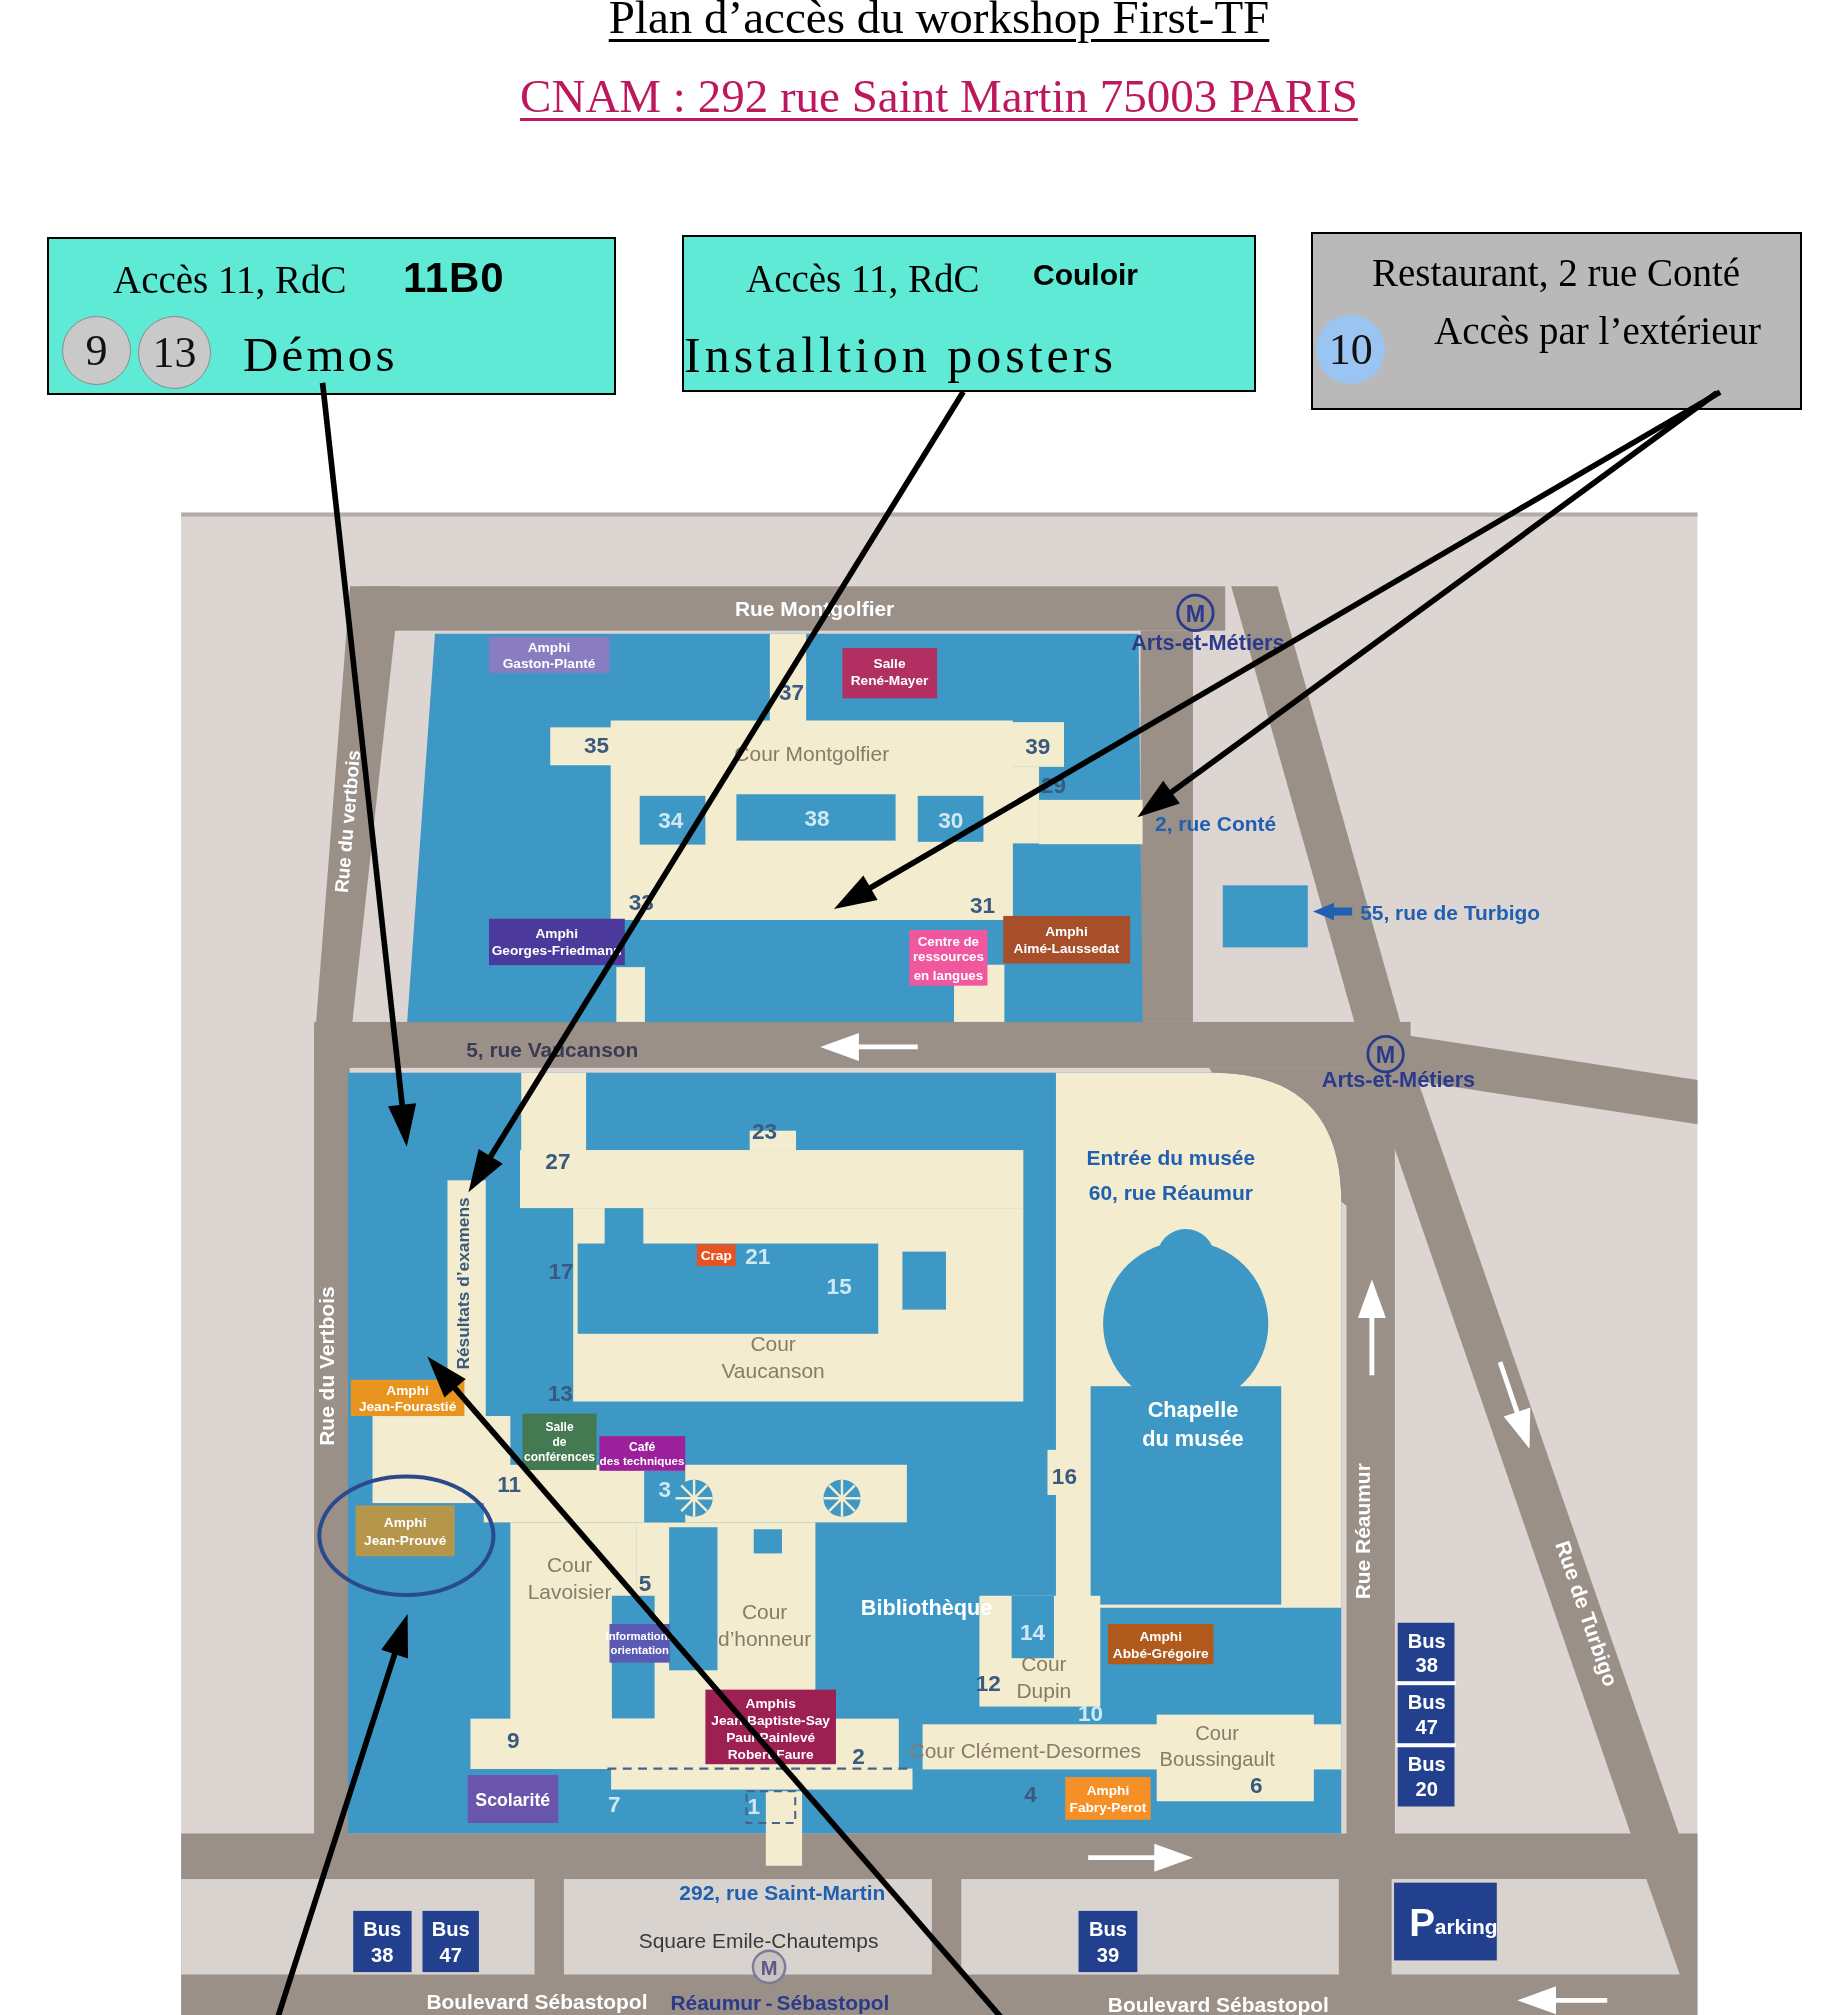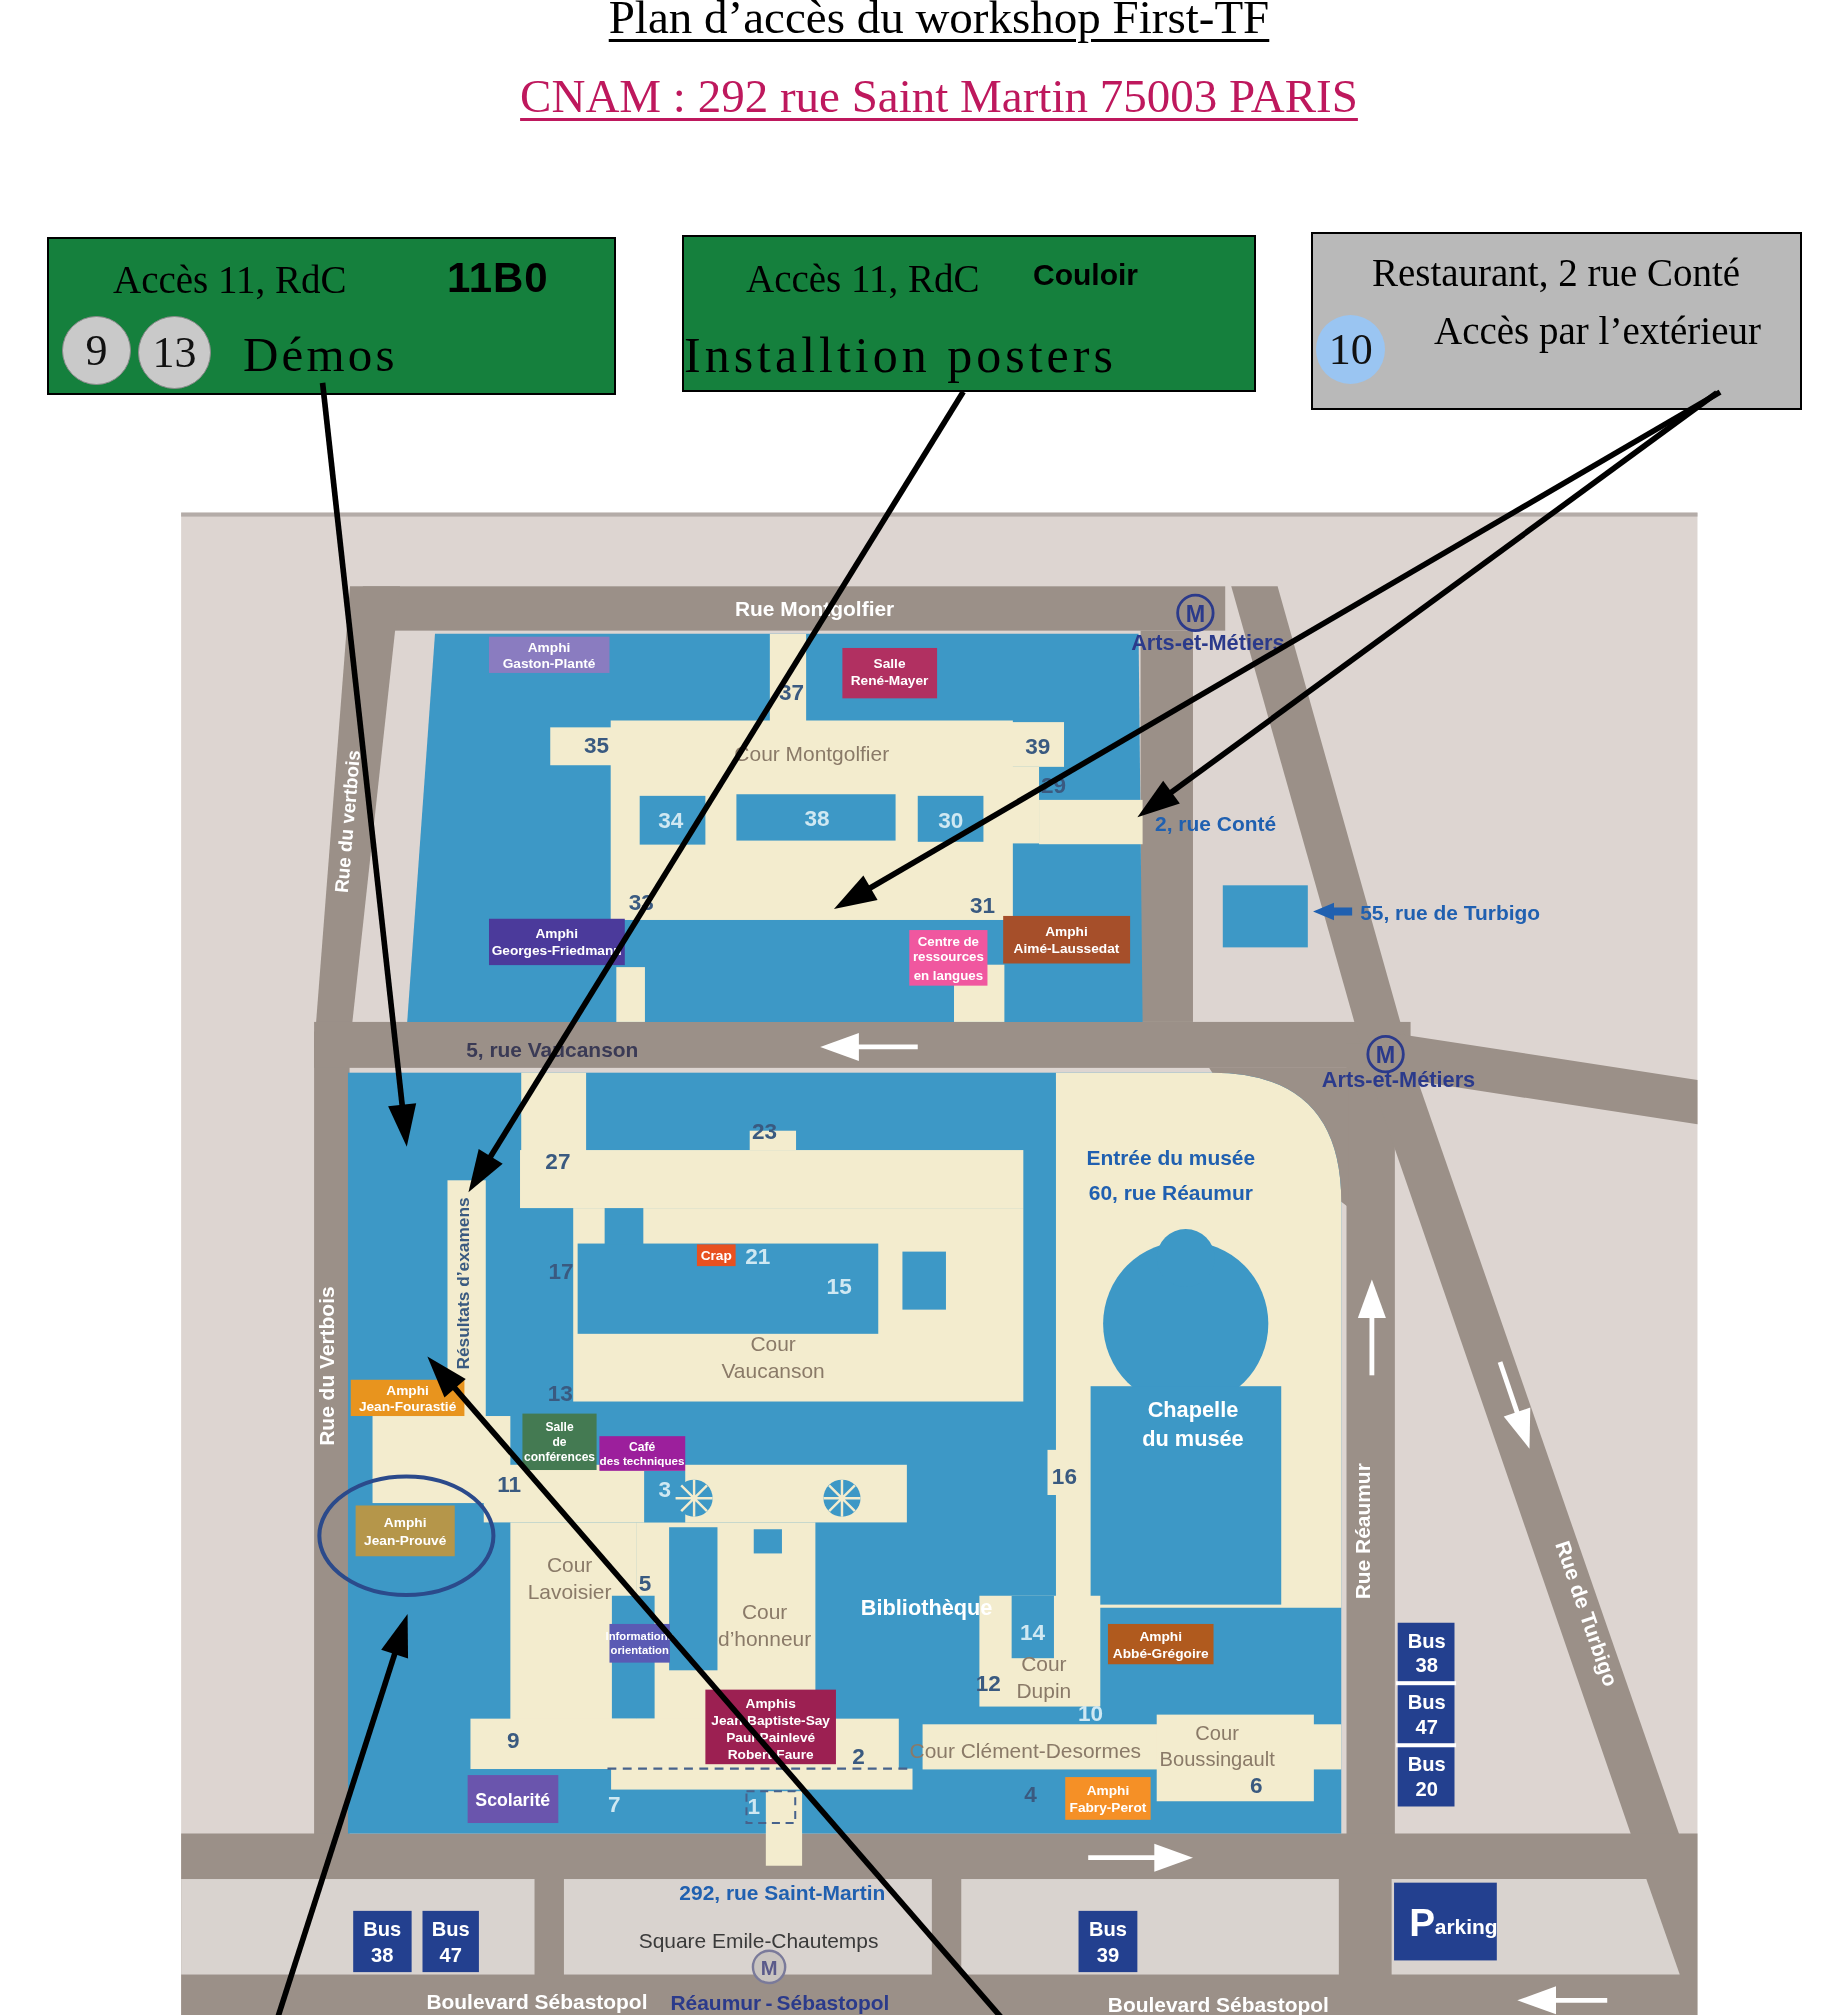--- a/index.html
+++ b/index.html
@@ -1,34 +1,34 @@
 <!DOCTYPE html>
 <html style="font-size:6.4px"><head>
 <meta charset="utf-8">
 <style>
   html,body{margin:0;padding:0;background:#ffffff;}
   #page{position:relative;width:1823px;height:2554px;background:#ffffff;font-family:"Liberation Sans",sans-serif;overflow:hidden;}
   .ser{font-family:"Liberation Serif",serif;}
   .abs{position:absolute;}
-  .bx{position:absolute;background:#15803d;border:2.4px solid #000000;box-sizing:border-box;}
+  .bx{position:absolute;background:#5eead4;border:2.4px solid #000000;box-sizing:border-box;}
   .circ{position:absolute;border-radius:50%;border:1.2px solid #8a8a8a;box-sizing:border-box;text-align:center;font-family:"Liberation Serif",serif;color:#111;}
 </style>
 </head>
 <body>
 <div id="page">
 
 <div class="abs ser" style="left:516px;top:-9.7px;width:846px;text-align:center;font-size:47px;color:#000;text-decoration:underline;text-underline-offset:5.6px;text-decoration-thickness:2.8px;">Plan d’accès du workshop First-TF</div>
 
 <div class="abs ser" style="left:516px;top:69px;width:846px;text-align:center;font-size:47px;color:#be185d;text-decoration:underline;text-underline-offset:5.6px;text-decoration-thickness:2.8px;">CNAM : 292 rue Saint Martin 75003 PARIS</div>
 
 <div class="bx" style="left:47px;top:237px;width:569px;height:158px;">
 
   <div class="abs ser" style="left:64px;top:18px;font-size:39px;">Accès 11, RdC</div>
 
-  <div class="abs" style="left:354px;top:15.3px;font-size:42px;font-weight:bold;letter-spacing:0.8px;margin-left:44px;">11B0</div>
+  <div class="abs" style="left:354px;top:15.3px;font-size:42px;font-weight:bold;letter-spacing:0.8px;">11B0</div>
 
   <div class="circ" style="left:13px;top:77px;width:69px;height:69px;background:#c9c9c9;font-size:44px;line-height:68px;">9</div>
 
   <div class="circ" style="left:89px;top:77px;width:73px;height:73px;background:#c9c9c9;font-size:44px;line-height:71px;">13</div>
 
   <div class="abs ser" style="left:194px;top:87px;font-size:49px;letter-spacing:3.2px;">Démos</div>
 </div>
 
 <div class="bx" style="left:682px;top:235px;width:574px;height:157px;">
 

